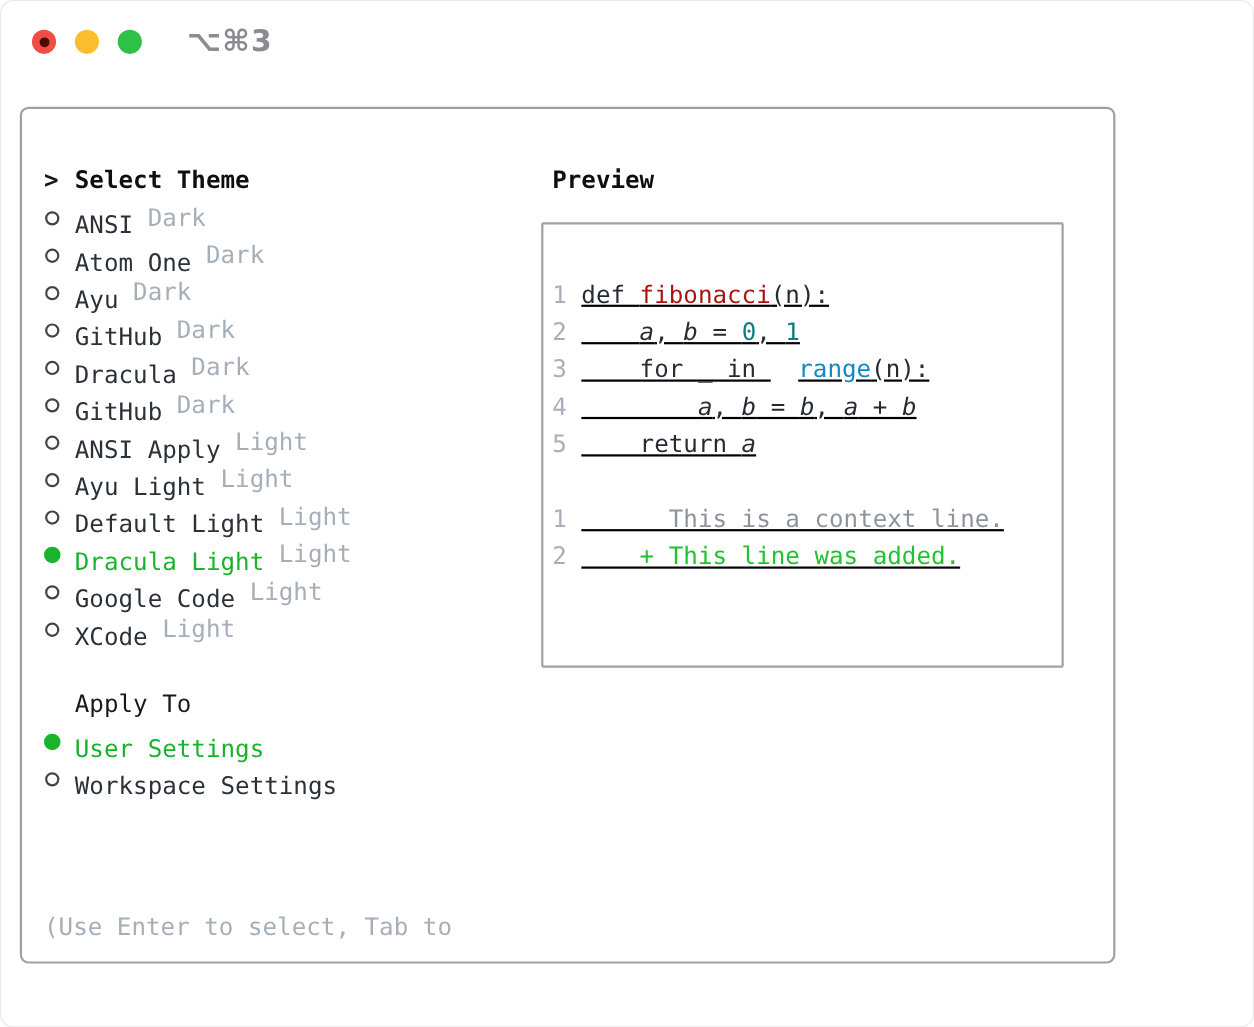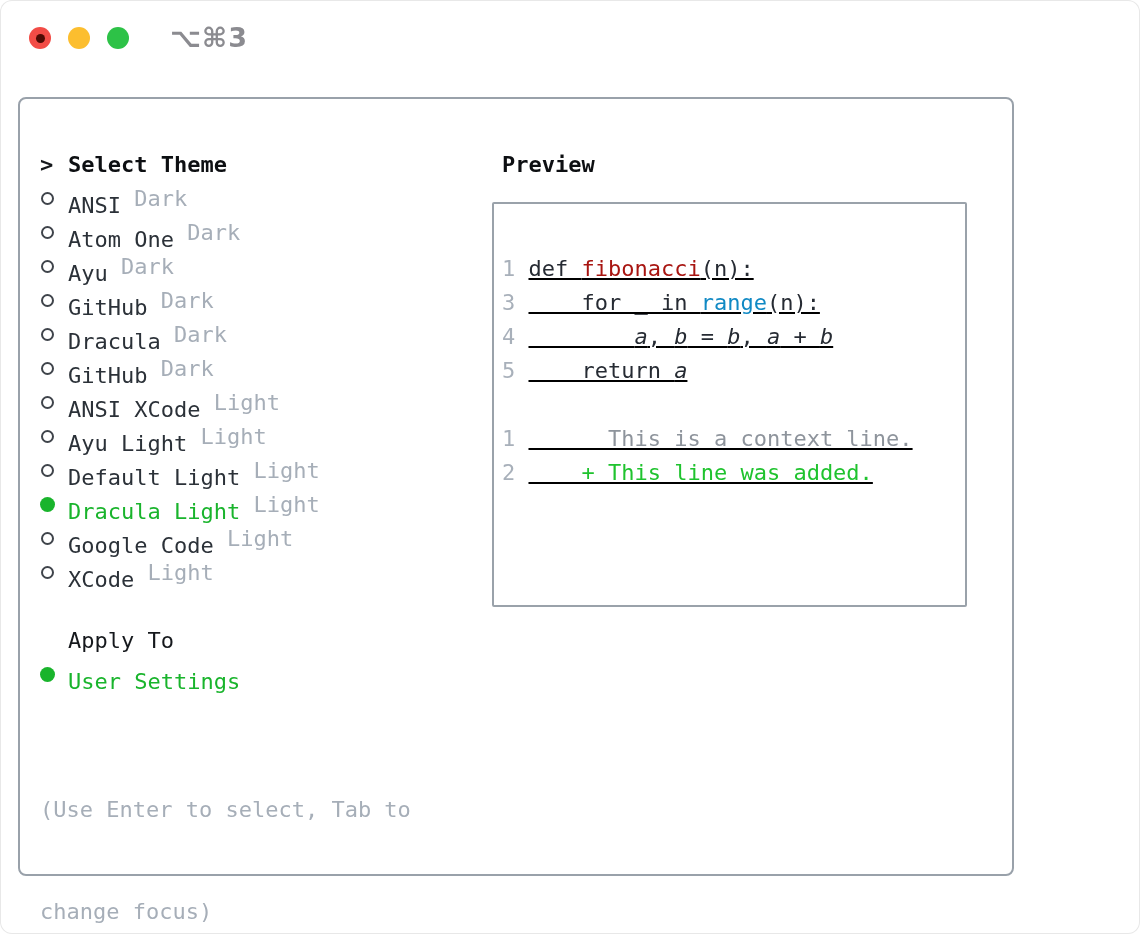--- a/index.html
+++ b/index.html
@@ -48,21 +48,21 @@
   .preview-box{
     position:absolute;left:472px;top:103px;width:475px;height:405px;
     border:2px solid #9aa2aa;border-radius:2px;box-sizing:border-box;
     padding:48px 0 0 8px;overflow:hidden;text-decoration:underline;
   }
   .pl{height:34px;font-size:22px;line-height:34px;white-space:pre;}
   .gut{display:inline-block;width:2ch;color:#a8b0ba;}
   .seg.plain{color:#262b33;}
   .seg.func{color:#a81511;}
   .seg.number{color:#0c7e80;}
-  .seg.builtin{color:#1089c4;}
+  .seg.builtin{color:#1089c4;margin-left:25px;}
   .seg.var{color:#262b33;font-style:italic;}
   .seg.context{color:#8e949c;}
   .seg.deleted{color:#c23b2b;}
   .seg.added{color:#1fc32e;}
 </style>
 </head>
 <body>
 
 <div class="window">
   <div class="titlebar">
@@ -81,50 +81,52 @@
         <span class="hdr">Select Theme</span>
       </div>
 
       <div id="theme-list">
           <div class="row"><span class="marker"><span class="dot ring"></span></span><span class="nm">ANSI</span><span class="variant">Dark</span></div>
           <div class="row"><span class="marker"><span class="dot ring"></span></span><span class="nm">Atom One</span><span class="variant">Dark</span></div>
           <div class="row"><span class="marker"><span class="dot ring"></span></span><span class="nm">Ayu</span><span class="variant">Dark</span></div>
           <div class="row"><span class="marker"><span class="dot ring"></span></span><span class="nm">GitHub</span><span class="variant">Dark</span></div>
           <div class="row"><span class="marker"><span class="dot ring"></span></span><span class="nm">Dracula</span><span class="variant">Dark</span></div>
           <div class="row"><span class="marker"><span class="dot ring"></span></span><span class="nm">GitHub</span><span class="variant">Dark</span></div>
-          <div class="row"><span class="marker"><span class="dot ring"></span></span><span class="nm">ANSI XCode</span><span class="variant">Light</span></div>
+          <div class="row"><span class="marker"><span class="dot ring"></span></span><span class="nm">ANSI Apply</span><span class="variant">Light</span></div>
           <div class="row"><span class="marker"><span class="dot ring"></span></span><span class="nm">Ayu Light</span><span class="variant">Light</span></div>
           <div class="row"><span class="marker"><span class="dot ring"></span></span><span class="nm">Default Light</span><span class="variant">Light</span></div>
           <div class="row"><span class="marker"><span class="dot fill"></span></span><span class="nm sel">Dracula Light</span><span class="variant">Light</span></div>
           <div class="row"><span class="marker"><span class="dot ring"></span></span><span class="nm">Google Code</span><span class="variant">Light</span></div>
           <div class="row"><span class="marker"><span class="dot ring"></span></span><span class="nm">XCode</span><span class="variant">Light</span></div>
         </div>
 
       <div class="spacer"></div>
 
       <div class="row">
         <span class="marker"></span>
         <span class="hdr2">Apply To</span>
       </div>
 
       <div id="apply-list">
           <div class="row"><span class="marker"><span class="dot fill"></span></span><span class="nm sel">User Settings</span></div>
+          <div class="row"><span class="marker"><span class="dot ring"></span></span><span class="nm">Workspace Settings</span></div>
         </div>
 
       <div class="spacer"></div>
 
       <div class="hint">
         <div>(Use Enter to select, Tab to</div>
         <div>change focus)</div>
       </div>
     </div>
 
     <div class="preview-title">Preview</div>
     <div class="preview-box" id="preview-box">
         <div class="pl"><span class="gut">1 </span><span class="seg plain">def </span><span class="seg func">fibonacci</span><span class="seg plain">(n):</span></div>
+        <div class="pl"><span class="gut">2 </span><span class="seg plain">    </span><span class="seg var">a</span><span class="seg plain">, </span><span class="seg var">b</span><span class="seg plain"> = </span><span class="seg number">0</span><span class="seg plain">, </span><span class="seg number">1</span></div>
         <div class="pl"><span class="gut">3 </span><span class="seg plain">    for _ in </span><span class="seg builtin">range</span><span class="seg plain">(n):</span></div>
         <div class="pl"><span class="gut">4 </span><span class="seg plain">        </span><span class="seg var">a</span><span class="seg plain">, </span><span class="seg var">b</span><span class="seg plain"> = </span><span class="seg var">b</span><span class="seg plain">, </span><span class="seg var">a</span><span class="seg plain"> + </span><span class="seg var">b</span></div>
         <div class="pl"><span class="gut">5 </span><span class="seg plain">    return </span><span class="seg var">a</span></div>
         <div class="pl"><span class="gut"></span></div>
         <div class="pl"><span class="gut">1 </span><span class="seg context">      This is a context line.</span></div>
         <div class="pl"><span class="gut">2 </span><span class="seg added">    + This line was added.</span></div>
       </div>
   </div>
 </div>
 

